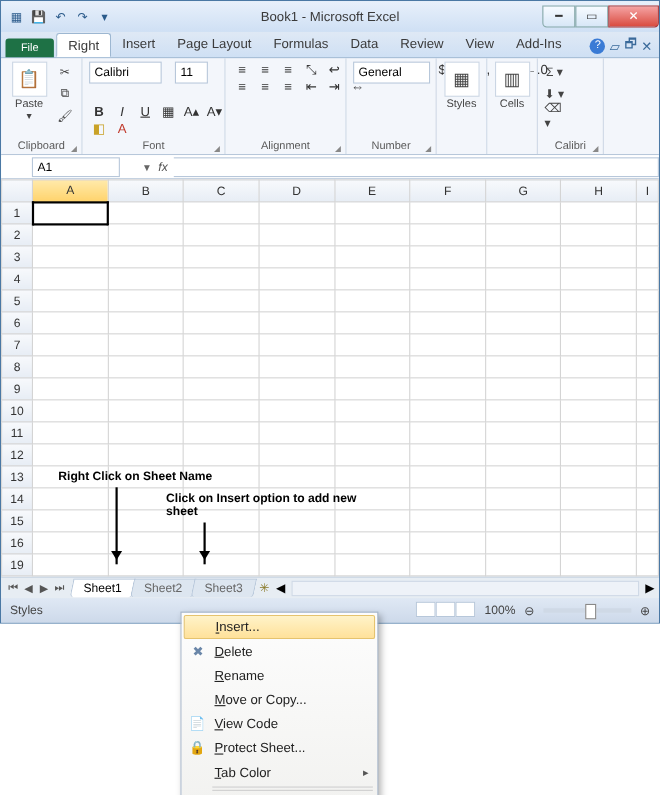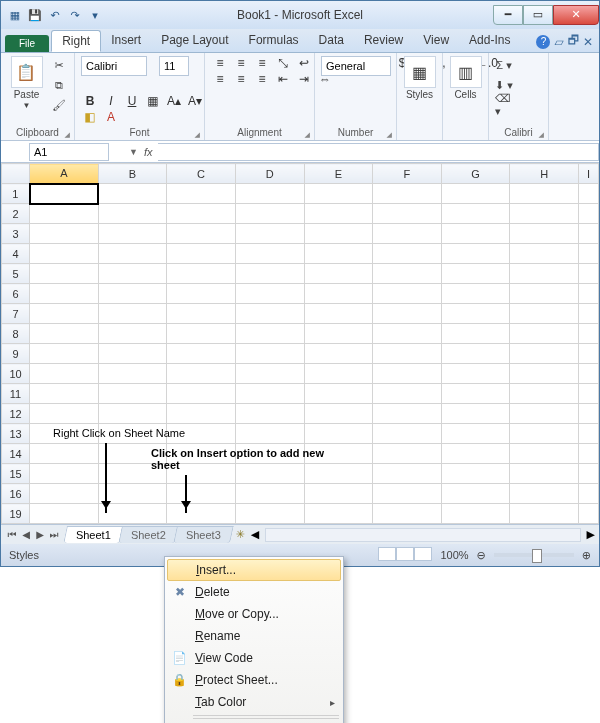--- a/index.html
+++ b/index.html
@@ -36,21 +36,21 @@
   .fx{ font-style:italic; font-size:11px; color:#555; padding:0 6px;}
   .fxinput{ flex:1; border:1px solid #b7c7da; border-left:none; background:#fff; height:18px;}
   .sheet{ position:relative; background:#fff; }
   table.grid{ border-collapse:collapse; width:100%; table-layout:fixed;}
   table.grid th, table.grid td{ border:1px solid #d4d4d4; font-size:11px; height:20px; text-align:center; color:#333; font-weight:normal;}
   table.grid th{ background:linear-gradient(#f7f9fc,#e7edf5);}
   table.grid .rowhdr{ width:28px; background:linear-gradient(#f7f9fc,#e7edf5);}
   table.grid th.selcol{ background:linear-gradient(#ffe9a8,#ffd36b);}
   table.grid td.selcell{ border:2px solid #000; background:#fff;}
   .corner{ background:#e7edf5;}
-  .anno{ position:absolute; font-size:11px; font-weight:normal; color:#000;}
+  .anno{ position:absolute; font-size:11px; font-weight:bold; color:#000;}
   .arrow{ position:absolute; width:2px; background:#000;}
   .arrow::after{ content:""; position:absolute; bottom:-1px; left:-4px; border:5px solid transparent; border-top:8px solid #000;}
   .sheettabs{ display:flex; align-items:center; background:#e7edf3; border-top:1px solid #b7c7da; height:20px; font-size:11px;}
   .navset{ display:flex; gap:0; padding:0 4px;}
   .navset span{ width:14px; text-align:center; color:#555; font-size:10px;}
   .stab{ padding:2px 10px; border:1px solid #b7c7da; border-bottom:none; background:#fff; border-radius:0 0 4px 4px; transform:skewX(-12deg); margin-right:-2px;}
   .stab span{display:inline-block; transform:skewX(12deg);}
   .stab.inactive{ background:#dde6f0; color:#666;}
   .newsheet{ color:#8a7a2a; padding:0 6px;}
   .hscroll{ flex:1; display:flex; align-items:center; justify-content:flex-end; gap:2px; padding-right:4px;}
@@ -499,25 +499,25 @@
     <div class="it hl">
       <span class="cico"></span>
       <span><u>I</u>nsert...</span>
     </div>
     <div class="it">
       <span class="cico">✖</span>
       <span><u>D</u>elete</span>
     </div>
     <div class="it">
       <span class="cico"></span>
-      <span><u>M</u>ove or Copy...</span>
+      <span><u>R</u>ename</span>
     </div>
     <div class="it">
       <span class="cico"></span>
-      <span><u>R</u>ename</span>
+      <span><u>M</u>ove or Copy...</span>
     </div>
     <div class="it">
       <span class="cico">📄</span>
       <span><u>V</u>iew Code</span>
     </div>
     <div class="it">
       <span class="cico">🔒</span>
       <span><u>P</u>rotect Sheet...</span>
     </div>
     <div class="it sub">

